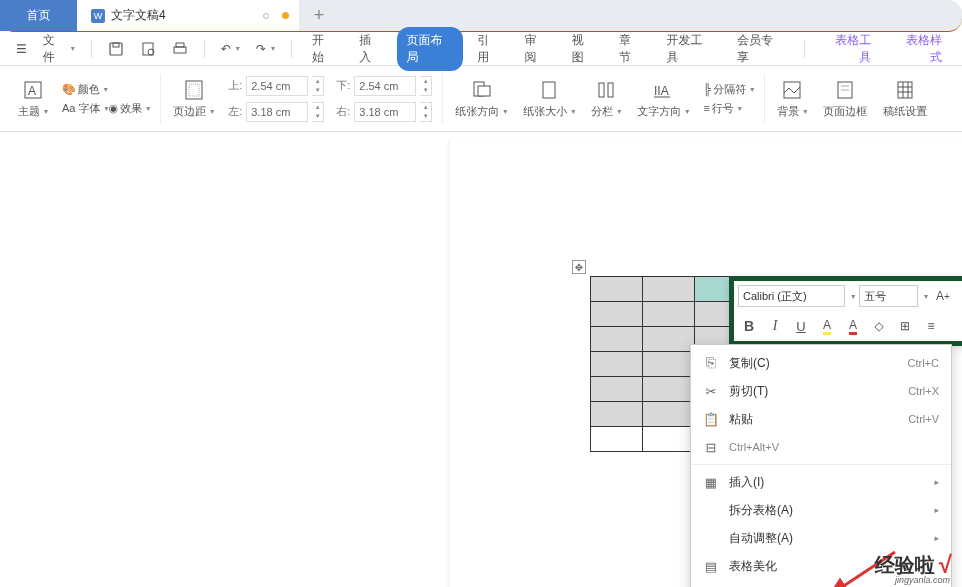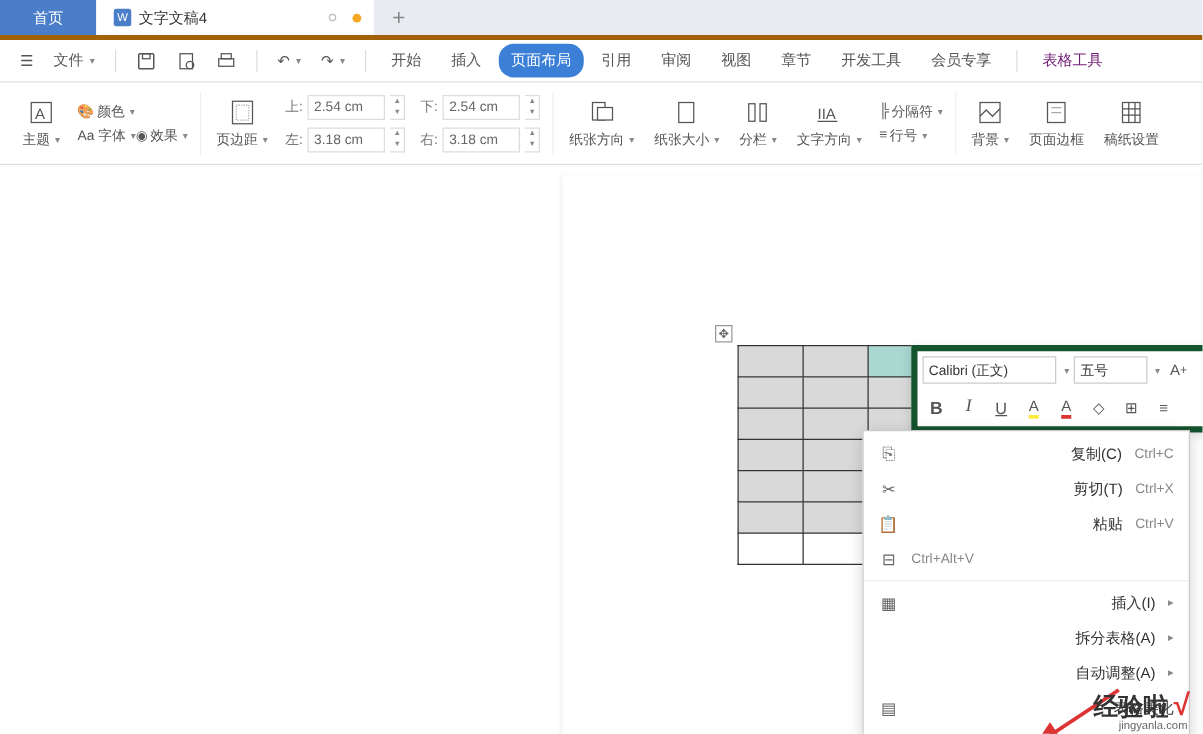--- a/index.html
+++ b/index.html
@@ -1,32 +1,32 @@
 <!DOCTYPE html>
 <html><head>
 <meta charset="utf-8">
 <style>
 * { box-sizing: border-box; margin: 0; padding: 0; font-family: "Microsoft YaHei", sans-serif; }
 body { width: 962px; height: 587px; background: #fff; overflow: hidden; position: relative; font-size: 12px; color: #333; }
 
-.tabbar { height: 32px; background: #e8ecf0; display: flex; align-items: stretch; border-bottom: 4px solid #a16207; }
+.tabbar { height: 32px; background: #e8ecf0; display: flex; align-items: stretch; border-bottom: 1px solid #a16207; border-radius: 14px; }
 .tab { display: flex; align-items: center; padding: 0 14px; font-size: 12px; cursor: pointer; position: relative; }
 .tab.home { background: #4a7ec9; color: #fff; width: 77px; justify-content: center; }
 .tab.doc { background: #fff; width: 222px; justify-content: flex-start; gap: 6px; }
 .tab .doc-icon { width: 14px; height: 14px; background: #4a7ec9; border-radius: 2px; display: inline-flex; align-items: center; justify-content: center; color: #fff; font-size: 9px; }
 .tab .close-dot { position: absolute; right: 30px; width: 6px; height: 6px; border-radius: 50%; border: 1px solid #bbb; }
 .tab .orange-dot { position: absolute; right: 10px; width: 7px; height: 7px; border-radius: 50%; background: #f5a623; }
 .tab.add { width: 40px; justify-content: center; color: #888; font-size: 18px; }
 
 .menubar { height: 34px; display: flex; align-items: center; padding: 0 10px; gap: 4px; border-bottom: 1px solid #e0e0e0; }
 .menu-btn { padding: 4px 6px; color: #555; cursor: pointer; display: inline-flex; align-items: center; gap: 3px; }
 .menu-sep { width: 1px; height: 18px; background: #ddd; margin: 0 6px; }
 .menu-text { padding: 5px 10px; color: #555; cursor: pointer; border-radius: 12px; }
 .menu-text.active { background: #3b7fd6; color: #fff; }
-.menu-link { color: #701a75; padding: 5px 10px; cursor: pointer; text-align: right; }
+.menu-link { color: #8b5cf6; padding: 5px 10px; cursor: pointer; text-align: right; }
 .chev { font-size: 8px; color: #888; margin-left: 2px; }
 
 .ribbon { height: 66px; display: flex; align-items: center; padding: 4px 10px; border-bottom: 1px solid #e0e0e0; gap: 0; }
 .rgroup { display: flex; flex-direction: column; align-items: center; justify-content: center; padding: 0 8px; height: 100%; gap: 2px; }
 .rsep { width: 1px; height: 50px; background: #eee; margin: 0 4px; }
 .ricon { width: 24px; height: 24px; display: flex; align-items: center; justify-content: center; color: #555; }
 .rlabel { font-size: 11px; color: #555; display: flex; align-items: center; gap: 2px; }
 .margin-row { display: flex; align-items: center; gap: 4px; font-size: 11px; color: #777; }
 .margin-input { width: 62px; height: 20px; border: 1px solid #ddd; padding: 0 4px; color: #666; display: flex; align-items: center; }
 .spinners { width: 12px; height: 20px; display: flex; flex-direction: column; border: 1px solid #ddd; border-left: none; }
@@ -44,29 +44,29 @@
 .ft-row { display: flex; align-items: center; padding: 4px; gap: 4px; }
 .ft-input { height: 22px; border: 1px solid #ccc; padding: 0 4px; font-size: 11px; display: flex; align-items: center; flex: 1; }
 .ft-btn { width: 22px; height: 22px; display: flex; align-items: center; justify-content: center; color: #555; cursor: pointer; }
 .ft-bold { font-weight: bold; font-size: 14px; }
 .ft-italic { font-style: italic; font-family: serif; font-size: 14px; }
 .ft-underline { text-decoration: underline; font-size: 13px; }
 
 .context-menu { position: absolute; left: 690px; top: 212px; width: 262px; background: #fff; border: 1px solid #ccc; box-shadow: 0 3px 12px rgba(0,0,0,0.2); padding: 4px 0; }
 .cm-item { display: flex; align-items: center; height: 28px; padding: 0 12px; cursor: pointer; gap: 10px; }
 .cm-icon { width: 16px; display: flex; justify-content: center; color: #666; font-size: 13px; }
-.cm-label { flex: 1; font-size: 12px; color: #333; text-align: right; }
+.cm-label { flex: 1; font-size: 12px; color: #333; }
 .cm-shortcut { font-size: 11px; color: #888; }
 .cm-arrow { font-size: 9px; color: #888; }
 .cm-sep { height: 1px; background: #eee; margin: 3px 0; }
 
 .arrow-annot { position: absolute; left: 820px; top: 415px; width: 80px; height: 55px; pointer-events: none; }
 .watermark { position: absolute; right: 10px; bottom: 8px; display: flex; align-items: flex-end; gap: 4px; }
 .wm-text { font-family: "KaiTi", serif; font-size: 20px; font-weight: bold; color: #333; }
-.wm-sub { position: absolute; right: 12px; bottom: 2px; font-size: 9px; color: #666; }
+.wm-sub { position: absolute; right: 12px; bottom: 2px; font-size: 9px; color: #666; font-style: italic; }
 .wm-check { color: #d33; font-size: 24px; font-weight: bold; }
 
 svg { display: block; }
 </style>
 </head>
 <body>
 
 <div class="tabbar">
   <div class="tab home">
       <span>首页</span>
@@ -113,20 +113,21 @@
   <span class="menu-text">插入</span>
   <span class="menu-text active">页面布局</span>
   <span class="menu-text">引用</span>
   <span class="menu-text">审阅</span>
   <span class="menu-text">视图</span>
   <span class="menu-text">章节</span>
   <span class="menu-text">开发工具</span>
   <span class="menu-text">会员专享</span>
   <span class="menu-sep"></span>
   <span class="menu-link">表格工具</span>
+  <span class="menu-link">表格样式</span>
 </div>
 
 <div class="ribbon">
   <div class="rgroup">
     <div class="ricon">
         <svg width="22" height="22" viewBox="0 0 22 22">
           <rect x="3" y="3" width="16" height="16" fill="none" stroke="#555"></rect>
           <text x="6" y="16" font-size="12" fill="#555">A</text>
         </svg>
       </div>

